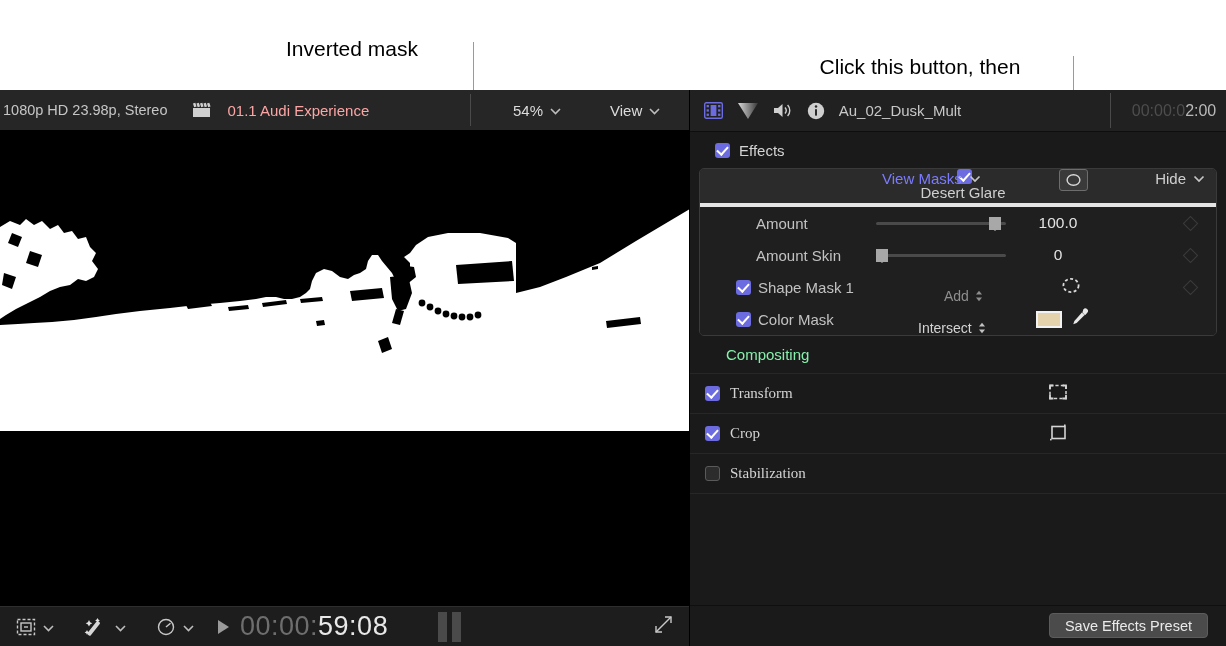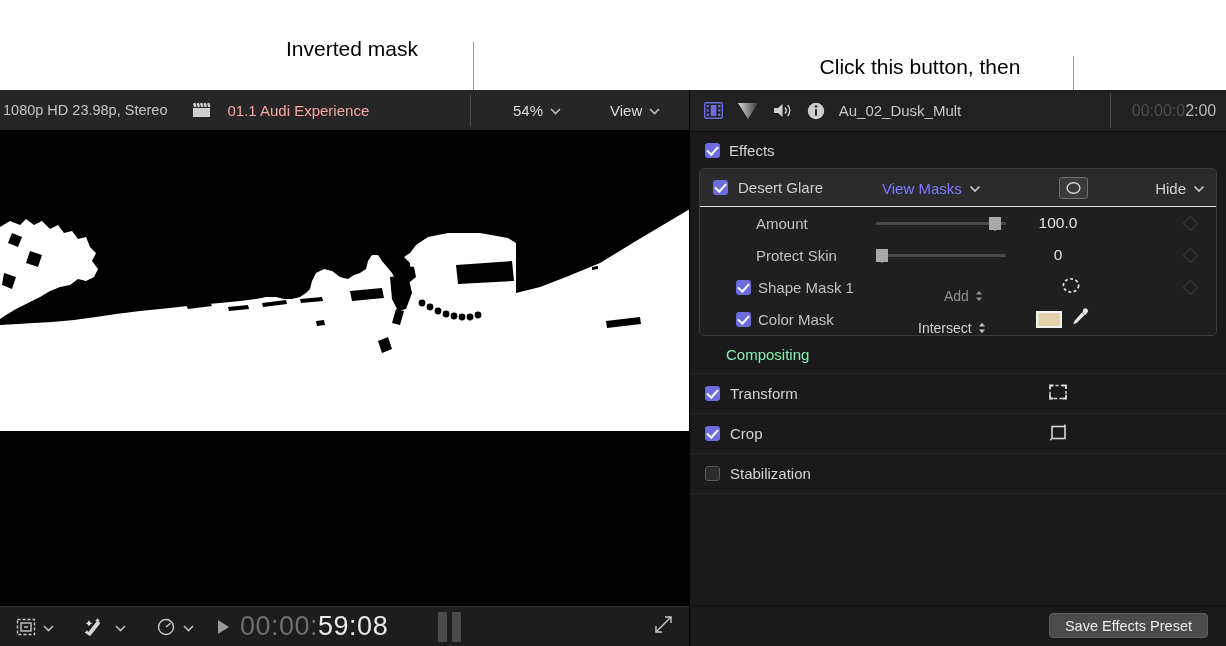--- a/index.html
+++ b/index.html
@@ -57,36 +57,36 @@
   #insp-top { height: 42px; background: #212121; display: flex; align-items: center; position: relative; border-bottom: 1px solid #0e0e0e; }
   #insp-top .divider { position: absolute; left: 420px; top: 3px; bottom: 3px; width: 1px; background: #4a4a4a; }
   .insp-icon { margin-left: 14px; display: flex; align-items: center; }
   #insp-title { position: absolute; left: 0; width: 420px; text-align: center; color: #c8c8c8; font-size: 15px; }
   #insp-tc { position: absolute; left: 432px; width: 104px; text-align: center; font-size: 16px; }
   .itc-dim { color: #4d4d4d; }
   .itc-lit { color: #b9b9b9; }
 
   #insp-body { height: 473px; overflow: hidden; }
 
-  .row { height: 40px; display: flex; align-items: center; position: relative; border-bottom: 1px solid #272727; }
+  .row { height: 40px; display: flex; align-items: center; position: relative; border-bottom: 1px solid #272727; margin-left: 10px; }
   .row-label { color: #d4d4d4; font-size: 15px; }
 
   .cb { width: 15px; height: 15px; border-radius: 3px; flex: none; position: relative; }
   .cb.on { background: #6c6ce0; }
   .cb.off { background: #2c2c2c; border: 1px solid #5a5a5a; }
   .cb.on::after {
     content: ""; position: absolute; left: 4px; top: 1px; width: 5px; height: 9px;
     border: solid #fff; border-width: 0 2px 2px 0; transform: rotate(42deg);
   }
 
   #effects-row { padding-left: 15px; gap: 9px; height: 36px; border-bottom: none; }
 
   
   #effect-group { margin: 0 9px; border: 1px solid #3a3a3a; border-radius: 5px; background: #222; overflow: hidden; }
-  #desert-row { height: 38px; background: #2b2b2b; display: flex; align-items: center; position: relative; border-bottom: 1px solid #e5e5e5; }
+  #desert-row { height: 38px; background: #2b2b2b; display: flex; align-items: center; position: relative; border-bottom: 4px solid #e5e5e5; flex-direction: column; }
   #desert-row .cb { margin-left: 13px; }
   #desert-name { margin-left: 10px; color: #cfcfcf; font-size: 15px; }
   #view-masks { position: absolute; left: 182px; color: #7b7bff; font-size: 15px; }
   #mask-btn { position: absolute; left: 359px; width: 29px; height: 22px; border: 1px solid #6d6d6d; border-radius: 3px; background: #3a3a3a; display: flex; align-items: center; justify-content: center; }
   #hide-menu { position: absolute; right: 11px; color: #cfcfcf; font-size: 15px; }
 
   .prow { height: 32px; display: flex; align-items: center; position: relative; background: #1f1f1f; }
   .prow .plabel { position: absolute; left: 36px; color: #c2c2c2; font-size: 15px; }
   .prow .plabel.ind { left: 56px; }
   .prow .cb { position: absolute; left: 36px; }
@@ -95,21 +95,21 @@
   .sknob::after { content:""; position:absolute; left:0; top:9px; width:0;height:0;
     border-left:6px solid transparent; border-right:6px solid transparent; border-top:5px solid #a8a8a8; }
   .pval { position: absolute; left: 316px; width: 84px; text-align: center; color: #e2e2e2; font-size: 15.5px; }
   .kf { position: absolute; right: 20px; width: 11px; height: 11px; border: 1px solid #3b3b3b; transform: rotate(45deg); }
   .popup { position: absolute; color: #8e8e8e; font-size: 14px; margin-top: 17px; }
   .updown { display: inline-block; margin-left: 6px; position: relative; top: 1px; }
 
   .sec-head { height: 38px; display: flex; align-items: center; padding-left: 36px; color: #86efac; font-size: 15px; border-bottom: 1px solid #272727; }
   .mrow { height: 40px; display: flex; align-items: center; position: relative; border-bottom: 1px solid #272727; }
   .mrow .cb { margin-left: 15px; }
-  .mrow .mlabel { margin-left: 10px; color: #d4d4d4; font-size: 15px; }
+  .mrow .mlabel { margin-left: 10px; color: #d4d4d4; font-size: 15px; font-family: Liberation Serif, serif; }
   .mrow .micon { position: absolute; left: 357px; }
 
   #insp-footer { height: 41px; background: #1a1a1a; position: relative; border-top: 1px solid #0f0f0f; }
   #save-preset { position: absolute; right: 18px; top: 7px; height: 25px; padding: 0 15px;
     background: #4b4b4b; border: 1px solid #5c5c5c; border-radius: 4px; color: #eaeaea; font-size: 14.5px;
     display: flex; align-items: center; }
 </style>
 </head>
 <body>
 
@@ -334,21 +334,21 @@
           <div class="prow">
             <span class="plabel ind">Amount</span>
             <span class="slider">
                 <span class="sknob" style="left:113px"></span>
               </span>
             <span class="pval">100.0</span>
             <span class="kf"></span>
           </div>
 
           <div class="prow">
-            <span class="plabel ind">Protect Skin</span>
+            <span class="plabel ind">Amount Skin</span>
             <span class="slider">
                 <span class="sknob" style="left:0px"></span>
               </span>
             <span class="pval">0</span>
             <span class="kf"></span>
           </div>
 
           <div class="prow">
             <span class="cb on" style="left:36px"></span>
             <span class="plabel" style="left:58px">Shape Mask 1</span>

